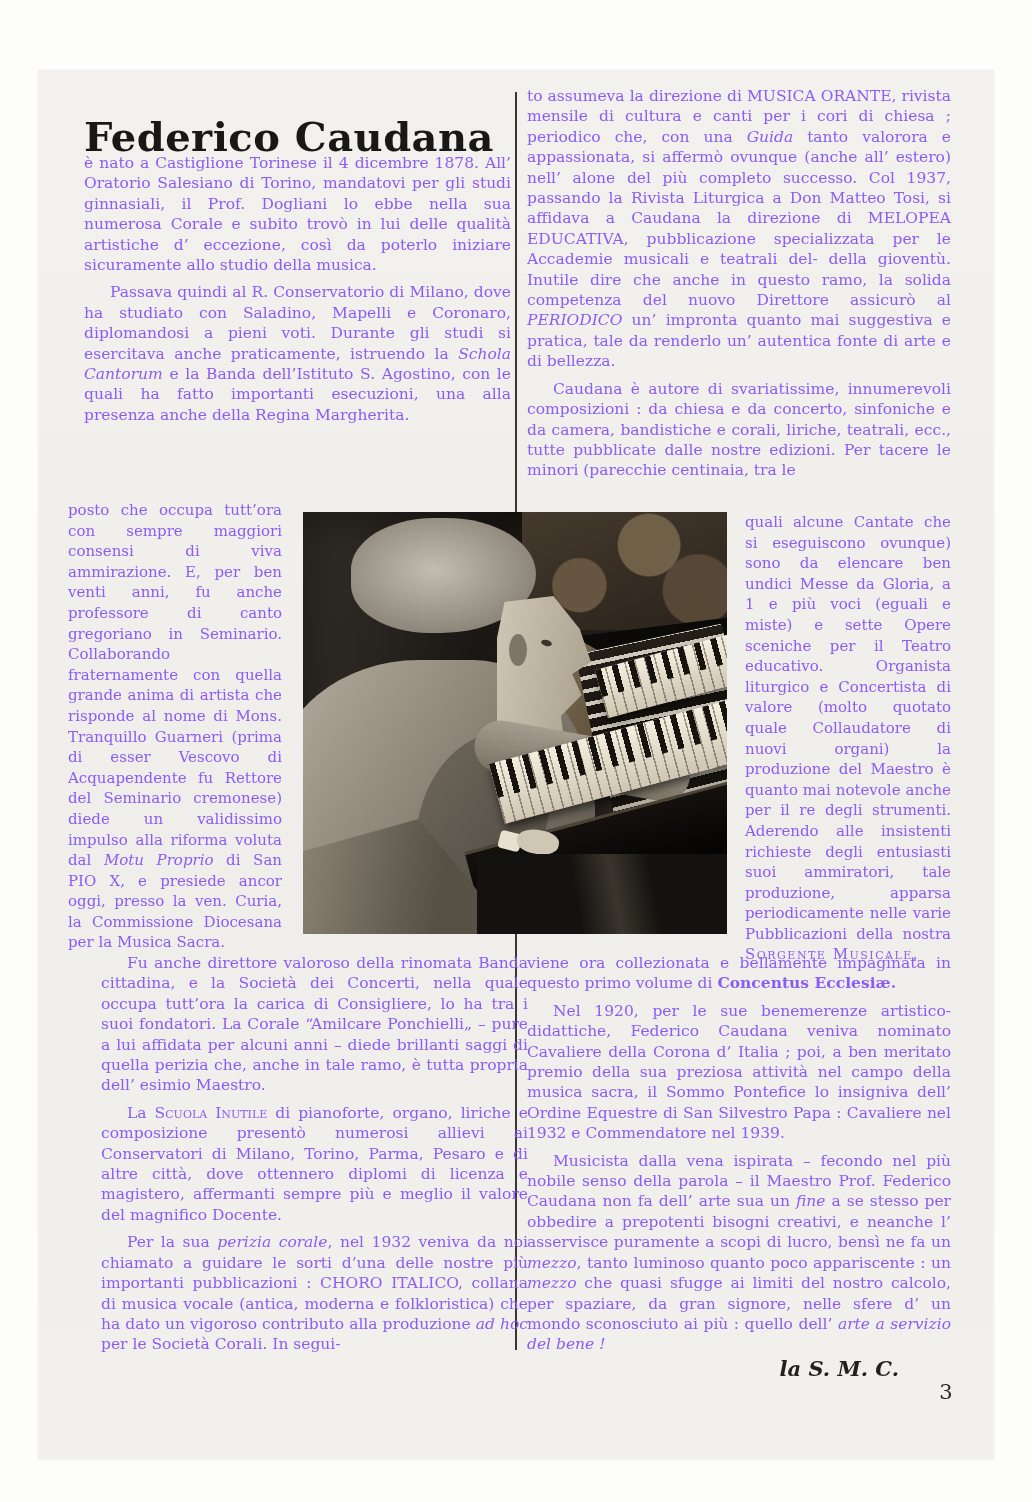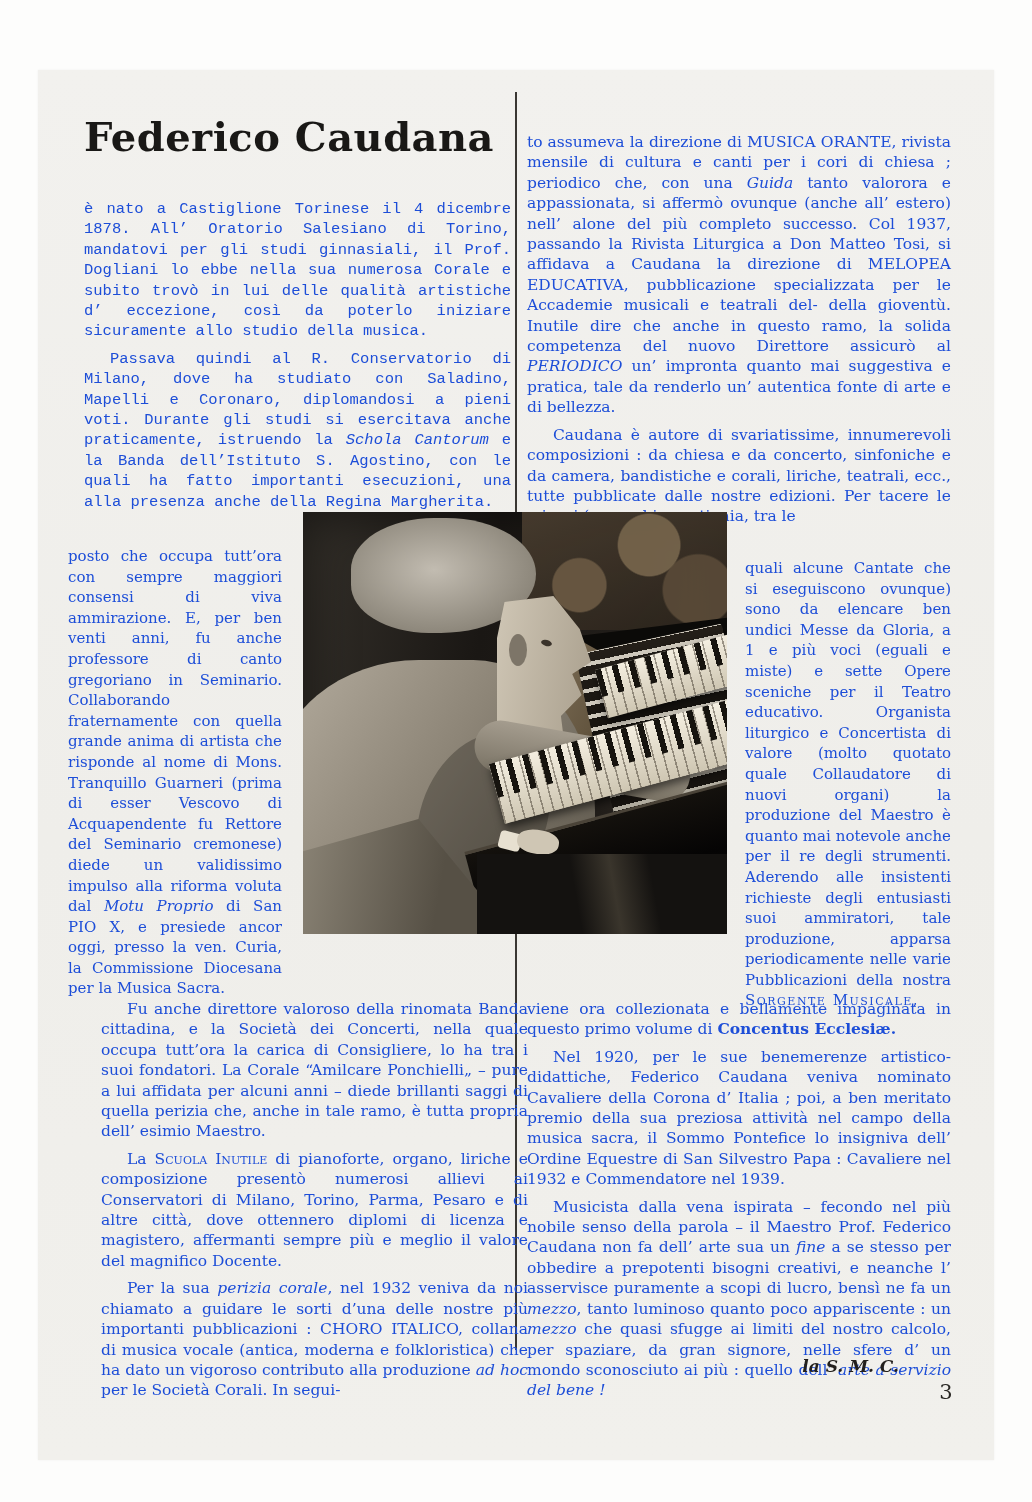--- a/index.html
+++ b/index.html
@@ -14,37 +14,37 @@
     background:linear-gradient(180deg,#f2f1ee 0%,#efeeea 55%,#f1f0ec 100%);
     box-shadow:0 0 2px rgba(0,0,0,.06);
   }
   .title{
     position:absolute;left:84px;top:88px;width:430px;
     font-size:40px;font-weight:bold;letter-spacing:.5px;line-height:1.1;
     color:#191816;white-space:nowrap;
   }
   .colblock{
     position:absolute;text-align:justify;
-    font-size:15.5px;line-height:20.4px;color:#1d4ed8;margin-top:46px;
+    font-size:15.5px;line-height:20.4px;color:#8b5cf6;
   }
   .colblock.narrow{font-size:15px;line-height:20.6px;}
   .para{margin:0 0 7px 0;}
   .para.ind{text-indent:26px;}
   .i,.para .i{font-style:italic;}
   .b,.para .b{font-weight:bold;}
   .sc{font-variant:small-caps;}
   .sp{letter-spacing:1.5px;}
   .divider{
     position:absolute;left:515px;top:92px;width:2px;height:1258px;
     background:#3a3733;
   }
   .signature{
     position:absolute;left:527px;top:1356px;width:424px;
     text-align:right;padding-right:52px;box-sizing:border-box;
-    font-style:italic;font-weight:600;font-size:17px;color:#221f1c;
+    font-style:italic;font-weight:600;font-size:21px;color:#221f1c;
   }
   .pagenum{
     position:absolute;left:926px;top:1380px;width:40px;text-align:center;
     font-size:21px;color:#2a2824;
   }
 
   
   .photo{
     position:absolute;left:303px;top:512px;width:424px;height:422px;overflow:hidden;
     background:linear-gradient(100deg,#34302a 0%,#1a1714 40%,#221e1a 70%,#3b352d 100%);
@@ -129,21 +129,21 @@
 </style>
 </head>
 <body>
 
 <div class="paper"></div>
 
 <h1 class="title">Federico Caudana</h1>
 
 <div class="divider"></div>
 
-<div class="colblock" style="left:84px;top:153px;width:427px;font-family:Liberation Mono, monospace;">
+<div class="colblock" style="left:84px;top:153px;width:427px;">
     <p class="para"><span>è nato a Castiglione Torinese il 4 dicembre 1878. All’ Oratorio Salesiano di Torino, mandatovi per gli studi ginnasiali, il Prof. Dogliani lo ebbe nella sua numerosa Corale e subito trovò in lui delle qualità artistiche d’ eccezione, così da poterlo iniziare sicuramente allo studio della musica.</span></p>
     <p class="para ind"><span>Passava quindi al R. Conservatorio di Milano, dove ha studiato con Saladino, Mapelli e Coronaro, diplomandosi a pieni voti. Durante gli studi si esercitava anche praticamente, istruendo la </span><span class="i">Schola Cantorum</span><span> e la Banda dell’Istituto S. Agostino, con le quali ha fatto importanti esecuzioni, una alla presenza anche della Regina Margherita.</span></p>
   </div>
 
 <div class="colblock" style="left:527px;top:86px;width:424px;">
     <p class="para"><span>to assumeva la direzione di MUSICA ORANTE, rivista mensile di cultura e canti per i cori di chiesa&nbsp;; periodico che, con una </span><span class="i">Guida</span><span> tanto valorora e appassionata, si affermò ovunque (anche all’ estero) nell’ alone del più completo successo. Col 1937, passando la Rivista Liturgica a Don Matteo Tosi, si affidava a Caudana la direzione di MELOPEA EDUCATIVA, pubblicazione specializzata per le Accademie musicali e teatrali del- della gioventù. Inutile dire che anche in questo ramo, la solida competenza del nuovo Direttore assicurò al </span><span class="i">PERIODICO</span><span> un’ impronta quanto mai suggestiva e pratica, tale da renderlo un’ autentica fonte di arte e di bellezza.</span></p>
     <p class="para ind"><span>Caudana è autore di svariatissime, innumerevoli composizioni&nbsp;: da chiesa e da concerto, sinfoniche e da camera, bandistiche e corali, liriche, teatrali, ecc., tutte pubblicate dalle nostre edizioni. Per tacere le minori (parecchie centinaia, tra le</span></p>
   </div>
 
 <div class="colblock narrow" style="left:68px;top:500px;width:214px;">

